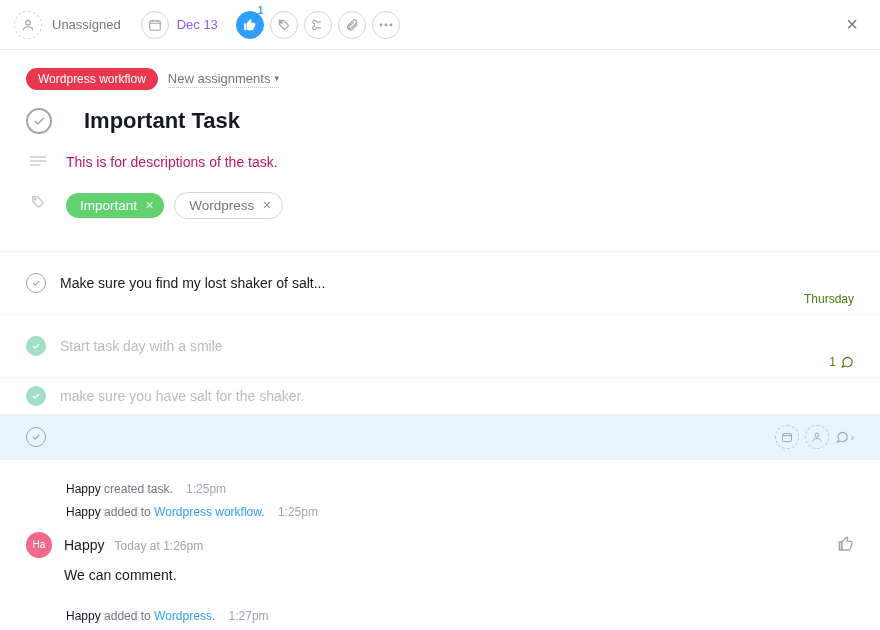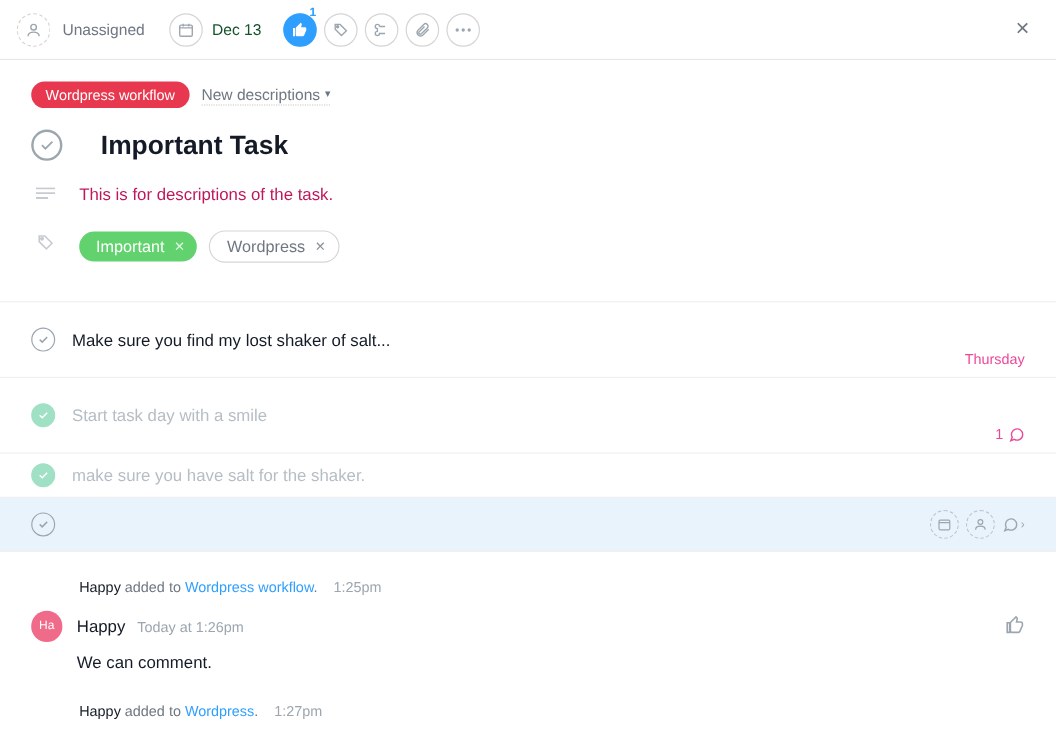--- a/index.html
+++ b/index.html
@@ -27,21 +27,21 @@
     display: flex;
     align-items: center;
     justify-content: center;
     color: #9ca6af;
     font-size: 14px;
     background: #fff;
   }
   .circ.dashed { border-style: dashed; }
   .circ.filled { background: #2e9fff; border-color: #2e9fff; color: #fff; }
   .assignee-btn { display:flex; align-items:center; gap:10px; color:#6f7782; font-size:13px; cursor:pointer; }
-  .date-btn { display:flex; align-items:center; gap:8px; color:#14532d; font-size:13px; cursor:pointer; margin-left:12px;}
+  .date-btn { display:flex; align-items:center; gap:8px; color:#8b5cf6; font-size:13px; cursor:pointer; margin-left:12px;}
   .icon-row { display:flex; gap:6px; margin-left:10px; position:relative;}
   .like-badge {
     position:absolute; top:-6px; left:22px;
     color:#2e9fff; font-size:10px; font-weight:600;
   }
   .close-x {
     margin-left:auto; font-size:20px; color:#6f7782; cursor:pointer; padding:4px 8px;
   }
   .body {
     padding: 18px 26px 0 26px;
@@ -79,21 +79,21 @@
     border-top:1px solid #f0f0f0;
   }
   .subtask:last-child { border-bottom:1px solid #f0f0f0;}
   .subtask .sicon {
     width:20px;height:20px;border-radius:50%;border:1.5px solid #9ca6af;
     display:flex;align-items:center;justify-content:center;color:#9ca6af;font-size:12px;margin-right:14px;
   }
   .subtask.done .sicon { border-color:#a0e0c5; background:#a0e0c5; color:#fff;}
   .subtask.done .stext { color:#b5bdc5; }
   .subtask .stext { flex:1; font-size:14px; color:#151b26;}
-  .subtask .meta { color:#ec4899; font-size:12px; display:flex; align-items:center; gap:4px;margin-top:32px;}
+  .subtask .meta { color:#4d7c0f; font-size:12px; display:flex; align-items:center; gap:4px;margin-top:32px;}
   .subtask.new { background:#e9f3fb; padding:10px 26px;}
   .new-actions { margin-left:auto; display:flex; align-items:center; gap:6px; color:#9ca6af;}
   .mini-circ {
     width:24px;height:24px;border-radius:50%;border:1px dashed #c0c5cb;
     display:flex;align-items:center;justify-content:center;font-size:12px;color:#9ca6af;
   }
   .activity { padding:18px 0; font-size:12px; color:#6f7782; line-height:1.9;}
   .activity .u { color:#151b26; font-weight:500;}
   .activity .lnk { color:#2e9fff;}
   .activity .ts { margin-left:10px; color:#9ca6af;}
@@ -166,21 +166,21 @@
     </span>
   </div>
   <div class="close-x">×</div>
 </div>
 
 <div class="body">
 
   <div class="pill-row">
     <span class="pill-red">Wordpress workflow</span>
     <span class="dropdown-link">
-      <span>New descriptions</span>
+      <span>New assignments</span>
       <span class="chev">▾</span>
     </span>
   </div>
 
   <div class="title-row">
     <span class="check-circle">
       <svg width="14" height="14" viewBox="0 0 24 24" fill="none" stroke="currentColor" stroke-width="2.5">
           <path d="M5 12l5 5L20 7"></path>
         </svg>
     </span>
@@ -271,20 +271,25 @@
           <svg width="14" height="14" viewBox="0 0 24 24" fill="none" stroke="currentColor" stroke-width="2">
               <path d="M21 12a8 8 0 0 1-12 7l-5 2 2-5a8 8 0 1 1 15-4z"></path>
             </svg>
           <span style="font-size:10px;">›</span>
         </span>
       </div>
     </div>
   </div>
 
   <div class="activity" style="padding-left:40px;">
+    <div>
+      <span class="u">Happy</span>
+      <span>created task.</span>
+      <span class="ts">1:25pm</span>
+    </div>
     <div>
       <span class="u">Happy</span>
       <span>added to</span>
       <span class="lnk">Wordpress workflow</span>.
       <span class="ts">1:25pm</span>
     </div>
 
     <div class="comment">
       <div class="avatar">Ha</div>
       <div class="comment-body">

